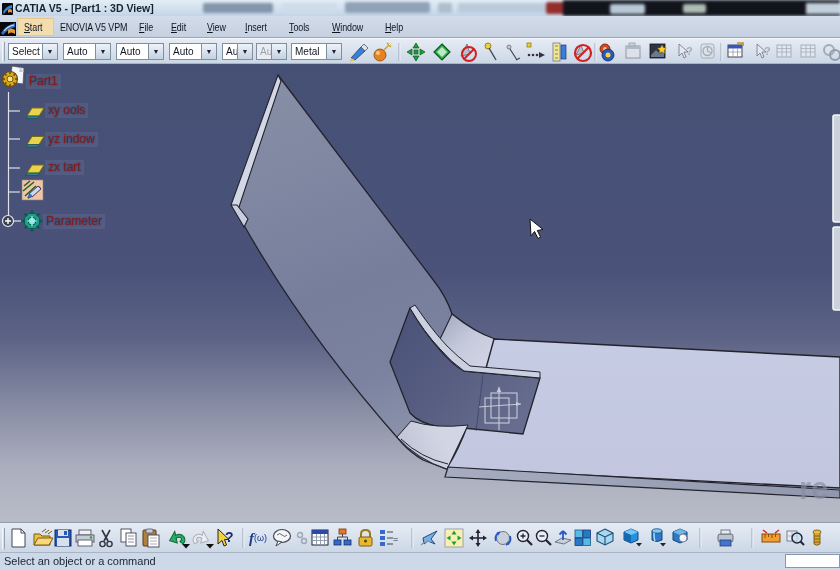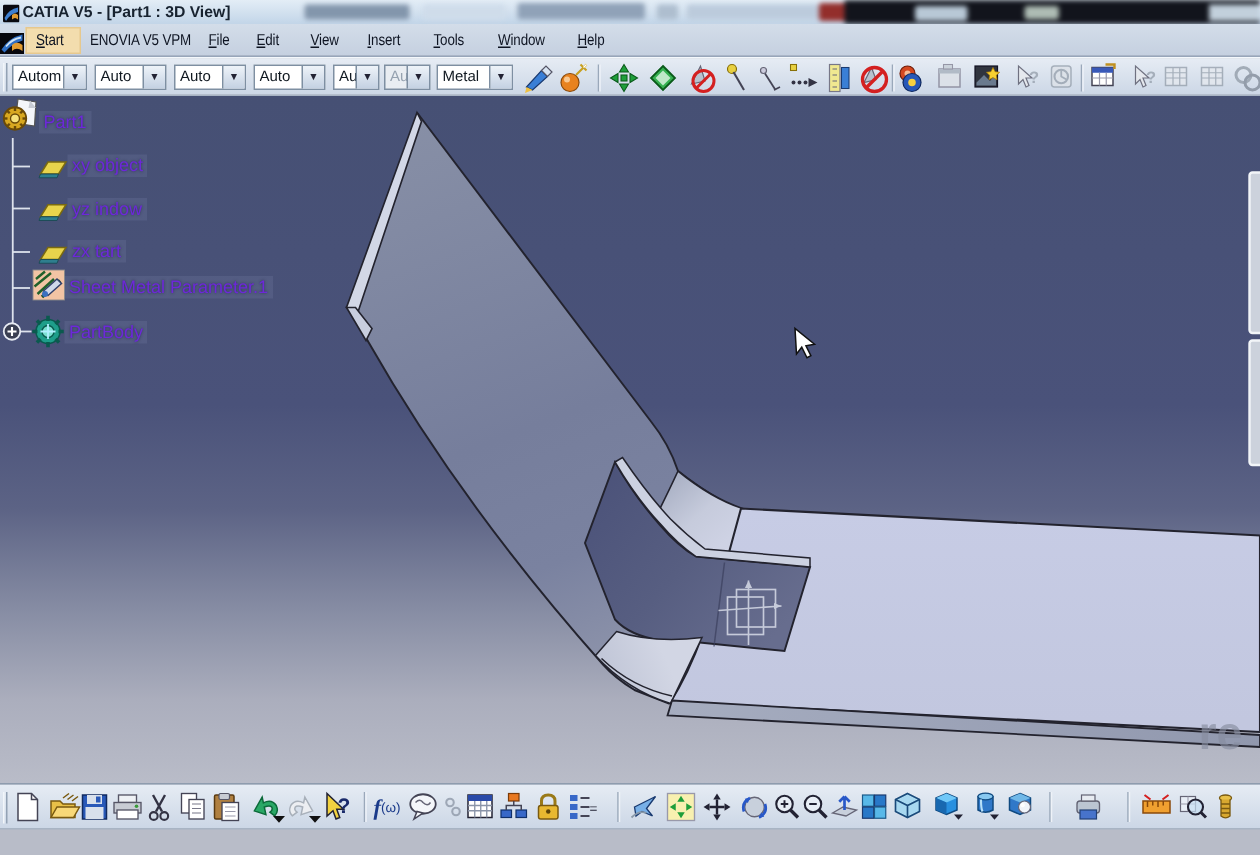--- a/index.html
+++ b/index.html
@@ -37,21 +37,21 @@
     border-top:1px solid #8e9cae;border-bottom:1px solid #a8b4c4;}
   #btbar .grip{top:5px;height:21px;}
   
   #status{left:0;top:553px;width:840px;height:17px;background:#cdd8e8;}
   #status .txt{left:4px;top:2px;font-size:11px;color:#1a2430;}
   #stbox{left:785px;top:1px;width:55px;height:14px;background:#fff;
     border:1px solid #8898aa;}
   
   #vp{left:0;top:64px;width:840px;height:458px;}
   
-  .tn{position:absolute;font-size:12px;color:#6d28d9;white-space:nowrap;
+  .tn{position:absolute;font-size:12px;color:#7f1d1d;white-space:nowrap;
     text-shadow:0 0 2px rgba(20,25,50,.6);background:rgba(190,200,235,0.10);
     padding:1px 3px;line-height:13px;}
 </style>
 </head>
 <body>
 <div id="app">
 
   <div class="abs" id="title"></div>
   <div class="abs" id="tblobs">
     <div class="abs" style="left:203px;top:3px;width:70px;height:10px;background:#8396ac;border-radius:2px"></div>
@@ -86,21 +86,21 @@
   <div class="mi" style="left:171px"><u>E</u>dit</div>
   <div class="mi" style="left:207px"><u>V</u>iew</div>
   <div class="mi" style="left:245px"><u>I</u>nsert</div>
   <div class="mi" style="left:289px"><u>T</u>ools</div>
   <div class="mi" style="left:332px"><u>W</u>indow</div>
   <div class="mi" style="left:385px"><u>H</u>elp</div>
 
   <div class="abs" id="tbar">
     <div class="grip" style="left:2px"></div>
     <div class="combo" style="left:8px;width:50px">
-        <span class="cv">Autom</span>
+        <span class="cv">Select</span>
         <span class="cb">▼</span>
       </div>
     <div class="combo" style="left:63px;width:48px">
         <span class="cv">Auto</span>
         <span class="cb">▼</span>
       </div>
     <div class="combo" style="left:116px;width:48px">
         <span class="cv">Auto</span>
         <span class="cb">▼</span>
       </div>
@@ -388,25 +388,24 @@
             <line x1="16" y1="6" x2="18.4" y2="3.6"></line>
         </g>
         <circle cx="11" cy="11" r="4" fill="#7ae0d0" stroke="#0a5a4e" stroke-width="1"></circle>
         <path d="M6,11 h10 M11,6 v10" stroke="#b0f0ff" stroke-width="1.2"></path>
       </g>
 
       <circle cx="8" cy="157" r="5.5" fill="#3a3f52" stroke="#e8ecf4" stroke-width="1.2"></circle>
       <path d="M5,157 h6 M8,154 v6" stroke="#fff" stroke-width="1.4"></path>
     </svg>
     <div class="tn" style="left:26px;top:10px">Part1</div>
-    <div class="tn" style="left:45px;top:39px">xy object</div>
+    <div class="tn" style="left:45px;top:39px">xy ools</div>
     <div class="tn" style="left:45px;top:68px">yz indow</div>
     <div class="tn" style="left:45px;top:96px">zx tart</div>
-    <div class="tn" style="left:43px;top:120px">Sheet Metal Parameter.1</div>
-    <div class="tn" style="left:43px;top:150px">PartBody</div>
+    <div class="tn" style="left:43px;top:150px">Parameter</div>
   </div>
 
   <div class="abs" id="btbar">
     <div class="grip" style="left:2px"></div>
     <svg class="abs" style="left:0;top:0" width="840" height="30" viewBox="0 0 840 30">
 
       <g transform="translate(10,5)">
         <path d="M2,1 L11,1 L15,5 L15,19 L2,19 Z" fill="#fff" stroke="#445" stroke-width="1"></path>
         <path d="M11,1 L11,5 L15,5" fill="none" stroke="#445" stroke-width="1"></path>
       </g>
@@ -615,14 +614,18 @@
       </g>
 
       <g transform="translate(808,5)">
         <ellipse cx="9" cy="4" rx="4" ry="2" fill="#e8c048" stroke="#7a5a10" stroke-width="0.9"></ellipse>
         <path d="M6,5 L6,16 Q9,18.5 12,16 L12,5" fill="#d8a830" stroke="#7a5a10" stroke-width="0.9"></path>
         <path d="M6,8 h6 M6,11 h6 M6,14 h6" stroke="#7a5a10" stroke-width="0.9"></path>
       </g>
     </svg>
   </div>
 
+  <div class="abs" id="status">
+    <div class="abs txt" style="left:4px;top:2px;font-size:11px;color:#1a2430">Select an object or a command</div>
+    <div class="abs" id="stbox"></div>
+  </div>
 
 </div>
 
 </body></html>

